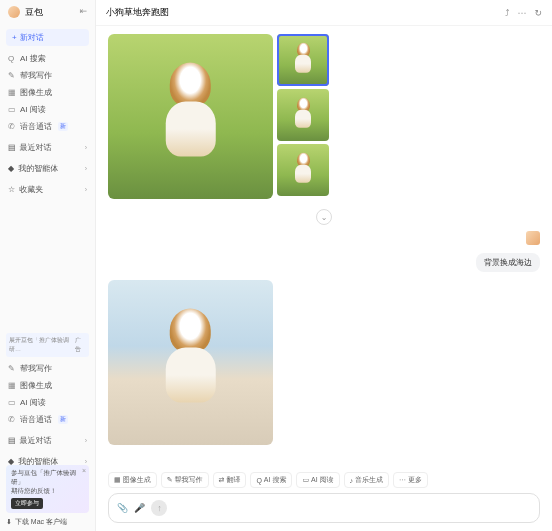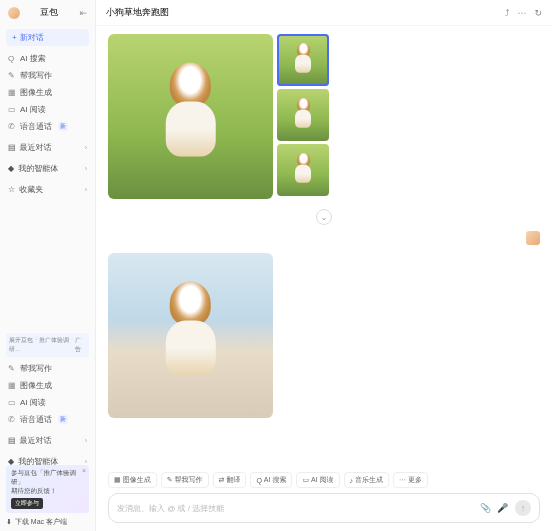--- a/index.html
+++ b/index.html
@@ -1,18 +1,18 @@
 <!DOCTYPE html>
 <html><head>
 <meta charset="utf-8">
 <style>
 *{margin:0;padding:0;box-sizing:border-box;font-family:-apple-system,BlinkMacSystemFont,"PingFang SC","Microsoft YaHei",sans-serif}
 body{width:552px;height:531px;display:flex;background:#fff;font-size:9px;overflow:hidden}
 .sidebar{width:96px;border-right:1px solid #eee;display:flex;flex-direction:column;background:#fafafa;position:relative}
-.sb-head{display:flex;align-items:center;padding:6px 8px;gap:20px}
+.sb-head{display:flex;padding:6px 8px;gap:5px}
 .avatar{width:12px;height:12px;border-radius:50%;background:linear-gradient(135deg,#f8d5b0,#e8a870)}
 .sb-title{font-size:9px;font-weight:500}
 .sb-collapse{margin-left:auto;color:#999;font-size:9px}
 .new-chat{margin:4px 6px;padding:3px 6px;background:#eef2ff;color:#4a6cf7;border-radius:4px;font-size:8px;display:flex;align-items:center;gap:3px}
 .sb-item{padding:3px 8px;display:flex;align-items:center;gap:4px;color:#555;font-size:8px;cursor:pointer}
 .sb-item .ico{width:8px;color:#888;font-size:8px}
 .sb-section{padding:3px 8px;display:flex;align-items:center;gap:4px;color:#555;font-size:8px;margin-top:4px}
 .sb-section .chev{margin-left:auto;color:#aaa;font-size:7px}
 .new-badge{background:#eef2ff;color:#4a6cf7;font-size:6px;padding:0 2px;border-radius:2px;margin-left:2px}
 .sb-float{position:absolute;bottom:40px;left:0;right:0;background:#fafafa;padding-top:4px}
@@ -193,20 +193,23 @@
       </div>
     </div>
 
     <div class="divider">
       <div class="div-btn">⌄</div>
     </div>
 
     <div class="user2">
       <div class="user2-av"></div>
     </div>
+    <div class="user-msg">
+      <div class="user-bubble">背景换成海边</div>
+    </div>
 
     <div class="single-img beach">
         <div class="dog"></div>
       </div>
 
   </div>
 
   <div class="bottom-bar">
     <div class="chips" id="chips">
         <div class="chip">
@@ -232,21 +235,20 @@
         <div class="chip">
           <span>♪</span>
           <span>音乐生成</span>
         </div>
         <div class="chip">
           <span>⋯</span>
           <span>更多</span>
         </div>
       </div>
     <div class="input-box">
-      <input placeholder="发消息、输入 @ 或 / 选择技能" style="">
       <div class="in-icons">
         <span>📎</span>
         <span>🎤</span>
         <div class="send">↑</div>
       </div>
     </div>
   </div>
 </div>
 
 </body></html>

